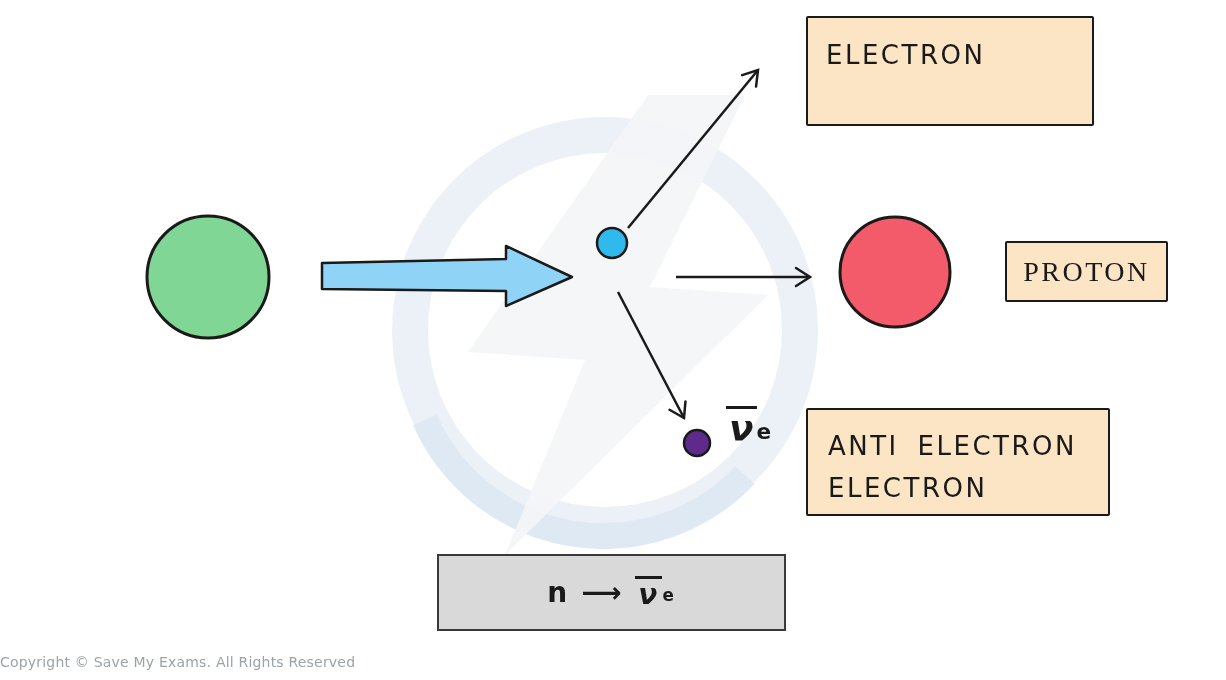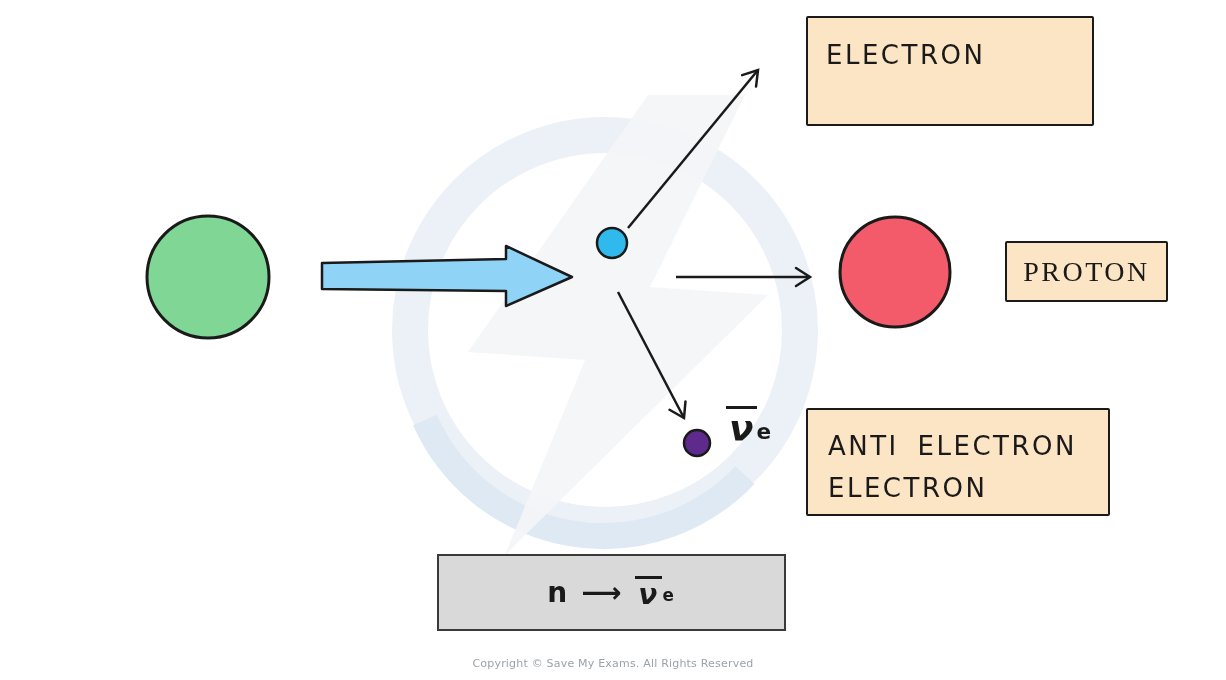--- a/index.html
+++ b/index.html
@@ -42,22 +42,22 @@
     line-height:1;
   }
   .nu-sub{font-size:0.6em;position:relative;top:0.55em;}
   .neutrino-symbol{
     position:absolute;left:726px;top:406px;
     font-size:36px;font-weight:bold;
   }
   .neutrino-symbol .nu-sub{top:0.6em;}
   .copyright{
     position:absolute;left:0;right:0;bottom:10px;
-    text-align:center;
-    font-size:11px;
+    text-align:left;
+    font-size:14px;
     color:#9ca3a8;
     letter-spacing:0.2px;
   }
 </style>
 </head>
 <body>
 
 <div class="stage">
 
   <svg class="layer" width="1226" height="680" viewBox="0 0 1226 680">

